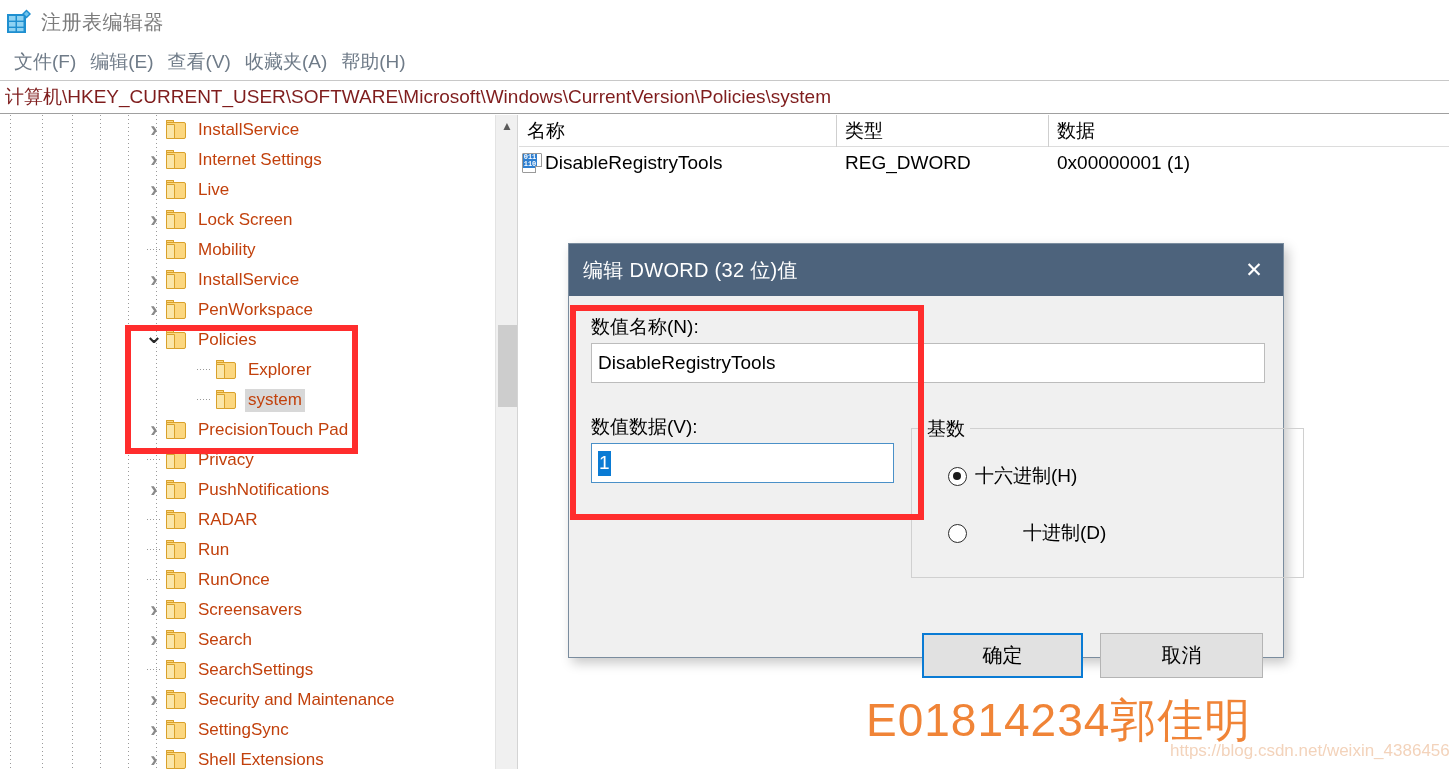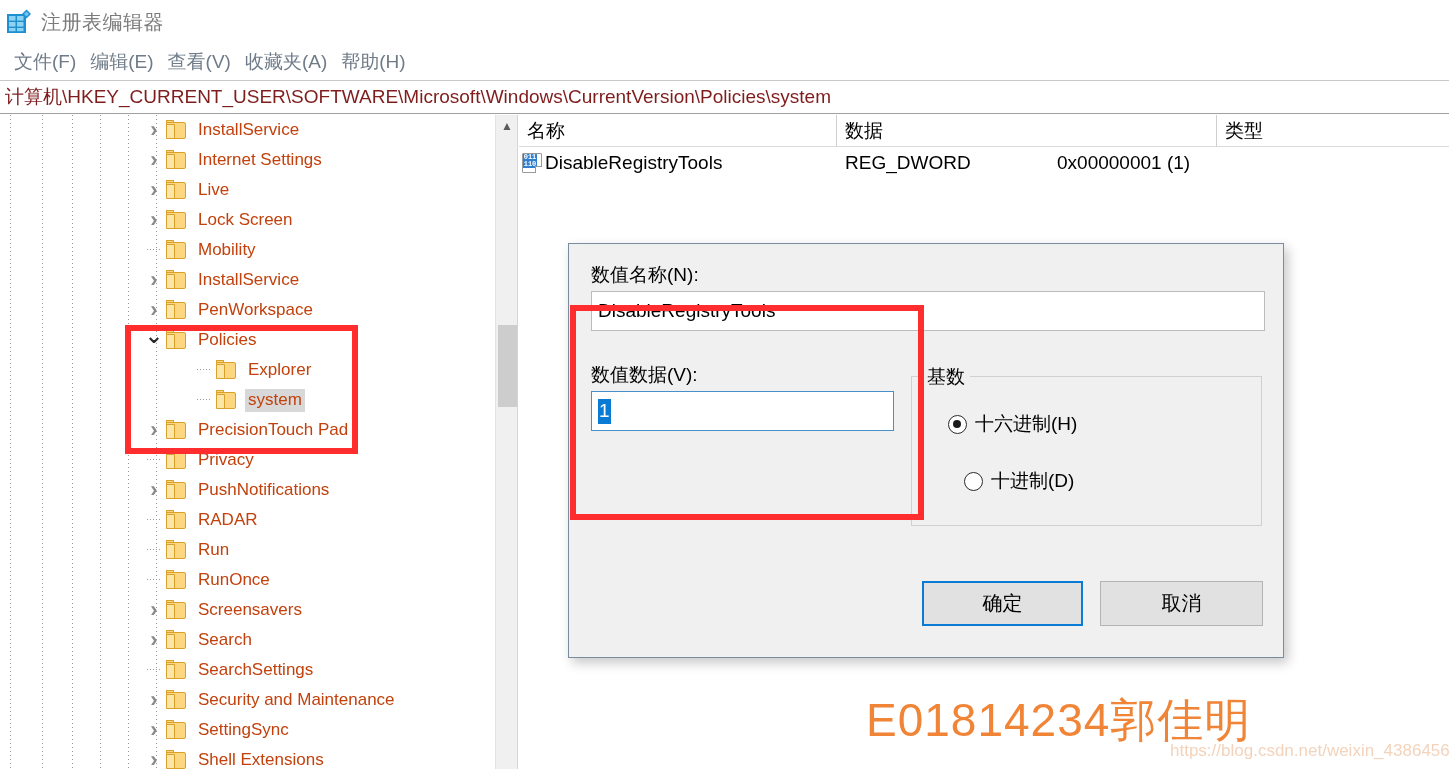--- a/index.html
+++ b/index.html
@@ -575,22 +575,22 @@
 
     <div class="tree-scroll">
       <div class="arrow-up">▲</div>
       <div class="thumb"></div>
     </div>
   </div>
 
   <div class="list-pane">
     <div class="list-header">
       <div class="col-head col-name">名称</div>
+      <div class="col-head col-type">类型</div>
       <div class="col-head col-data">数据</div>
-      <div class="col-head col-type">类型</div>
     </div>
 
 
     <div class="list-row">
       <div class="cell c-name">
         <span class="val-icon dword">
           <span class="sheet"></span>
           <span class="glyph">
             <span>011</span>
             <span>110</span>
@@ -601,37 +601,41 @@
       </div>
       <div class="cell c-type">REG_DWORD</div>
       <div class="cell c-data">0x00000001 (1)</div>
     </div>
   </div>
 
   <div class="wm-main">E01814234郭佳明</div>
   <div class="wm-url">https://blog.csdn.net/weixin_43864567</div>
 
   <div class="dialog">
+    <div class="dlg-title">
+      <div class="t">编辑 DWORD (32 位)值</div>
+      <div class="dlg-close">✕</div>
+    </div>
 
     <div class="dlg-body">
       <div class="field-label" style="left:22px; top:18px;">数值名称(N):</div>
       <div class="textbox" style="left:22px; top:47px; width:674px; height:40px;">DisableRegistryTools</div>
 
       <div class="field-label" style="left:22px; top:118px;">数值数据(V):</div>
       <div class="textbox focused" style="left:22px; top:147px; width:303px; height:40px;">
         <span class="sel-text">1</span>
       </div>
 
-      <div class="groupbox" style="left:342px; top:132px; width:351px; height:150px;">
+      <div class="groupbox" style="left:342px; top:132px; width:393px; height:150px;">
         <div class="groupbox-legend">基数</div>
         <div class="radio-row" style="left:36px; top:34px;">
           <span class="radio checked"></span>
           <span>十六进制(H)</span>
         </div>
-        <div class="radio-row" style="left:52px; top:91px;">
+        <div class="radio-row" style="left:36px; top:91px;gap:48px;">
           <span class="radio"></span>
           <span>十进制(D)</span>
         </div>
       </div>
 
       <div class="dlg-btn primary" style="left:353px; top:337px; width:161px;">确定</div>
       <div class="dlg-btn" style="left:531px; top:337px; width:163px;">取消</div>
     </div>
   </div>
 

